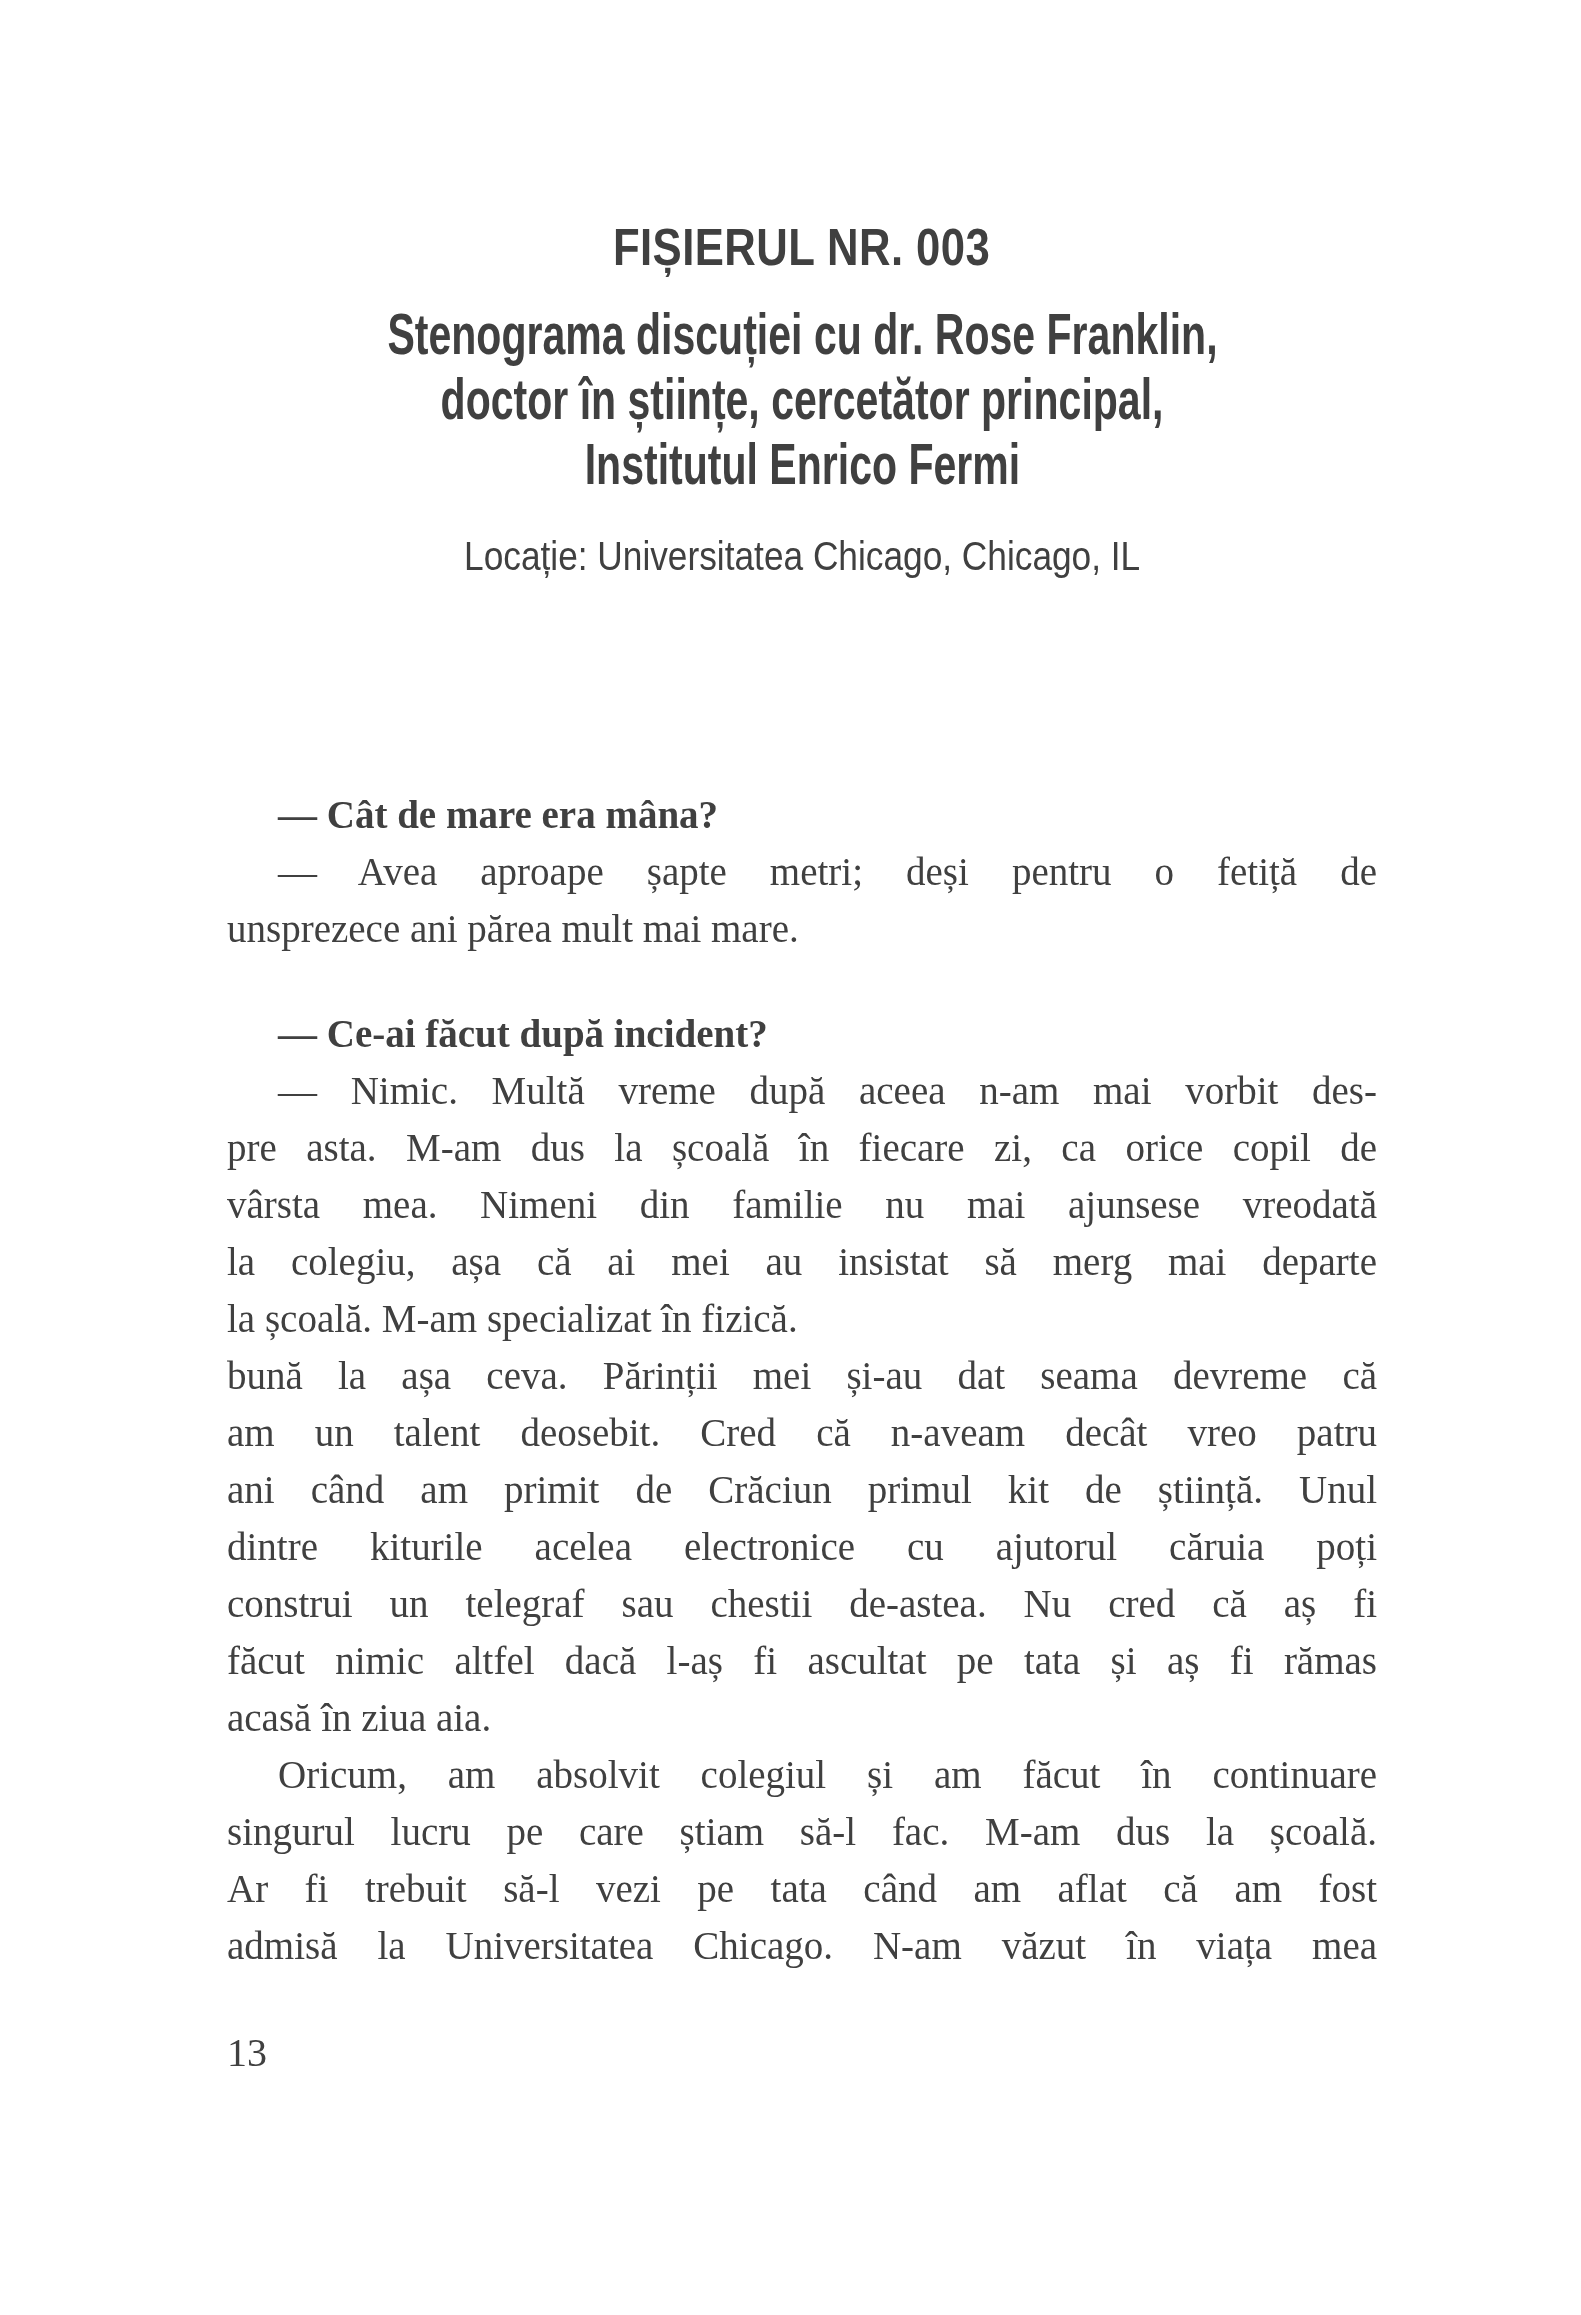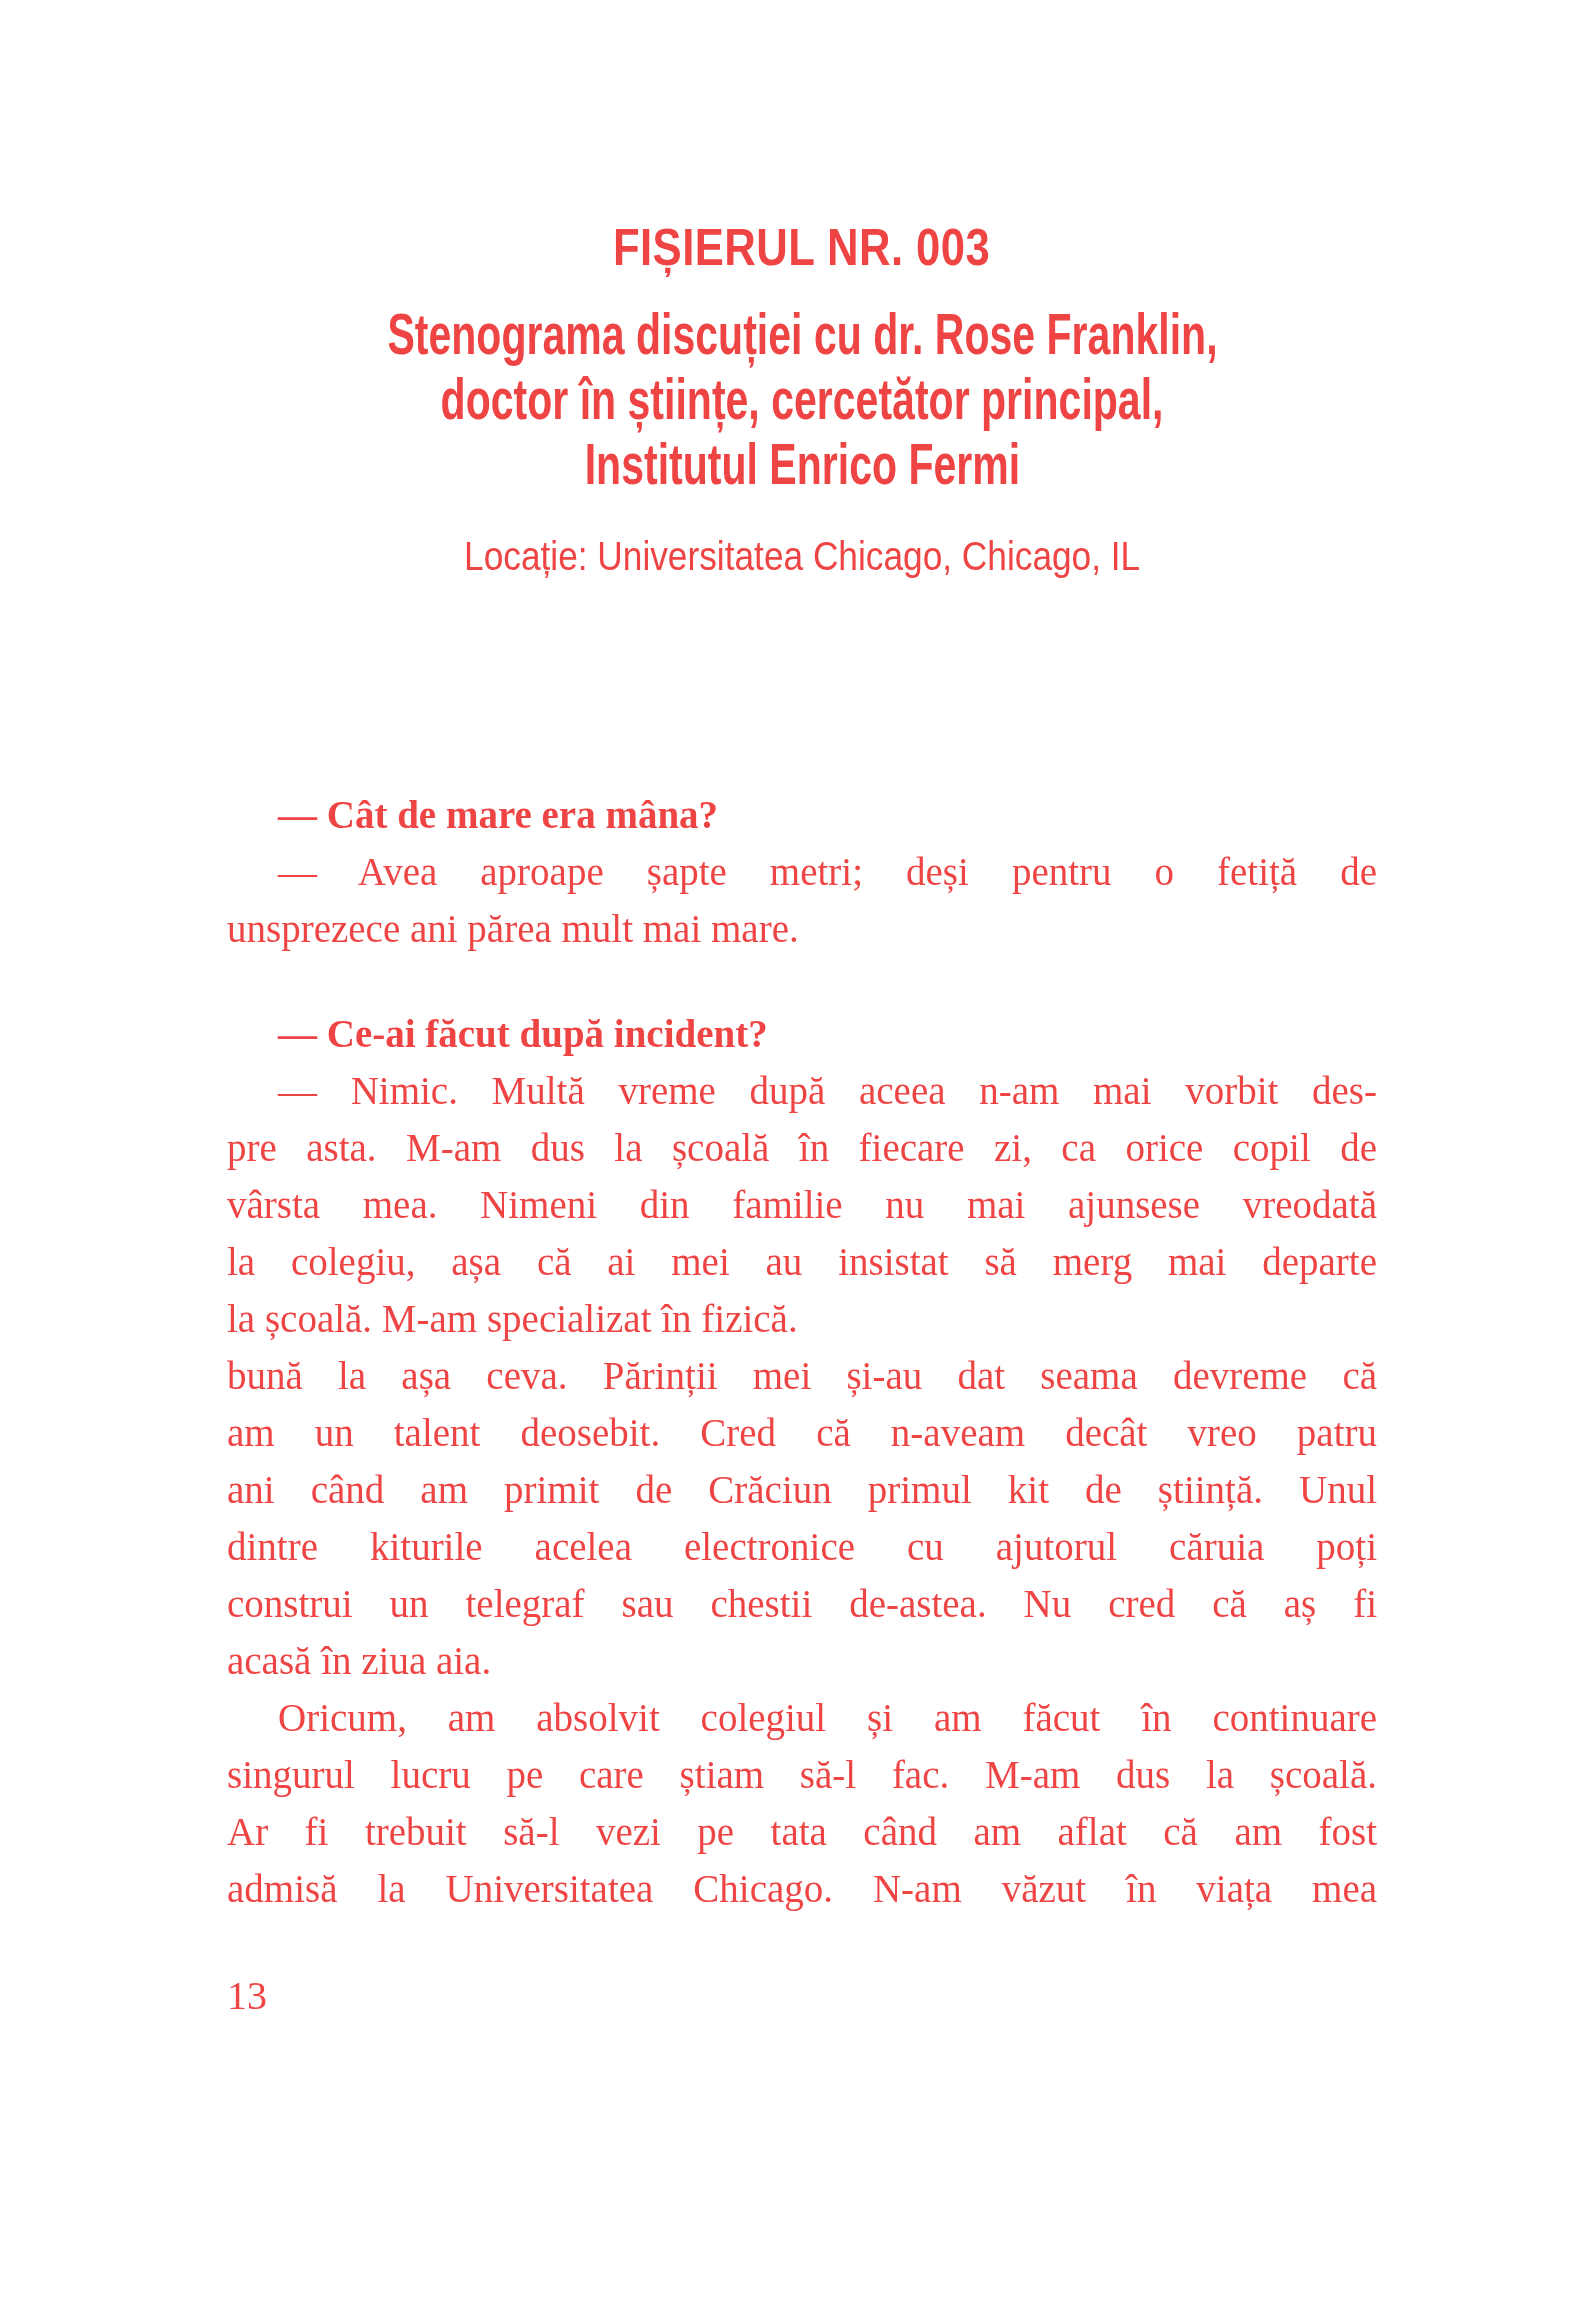--- a/index.html
+++ b/index.html
@@ -5,21 +5,21 @@
   html, body {
     margin: 0;
     padding: 0;
     background: #ffffff;
   }
   .page {
     position: relative;
     width: 1581px;
     height: 2113px;
     background: #ffffff;
-    color: #ef4444;
+    color: #404040;
     overflow: hidden;
   }
   .content {
     position: absolute;
     left: 227px;
     top: 0;
     width: 1150px;
   }
   
   .trow {
@@ -102,20 +102,21 @@
       <div class="ln ind">— Nimic. Multă vreme după aceea n-am mai vorbit des-</div>
       <div class="ln">pre asta. M-am dus la școală în fiecare zi, ca orice copil de</div>
       <div class="ln">vârsta mea. Nimeni din familie nu mai ajunsese vreodată</div>
       <div class="ln">la colegiu, așa că ai mei au insistat să merg mai departe</div>
       <div class="ln end">la școală. M-am specializat în fizică.</div>
       <div class="ln">bună la așa ceva. Părinții mei și-au dat seama devreme că</div>
       <div class="ln">am un talent deosebit. Cred că n-aveam decât vreo patru</div>
       <div class="ln">ani când am primit de Crăciun primul kit de știință. Unul</div>
       <div class="ln">dintre kiturile acelea electronice cu ajutorul căruia poți</div>
       <div class="ln">construi un telegraf sau chestii de-astea. Nu cred că aș fi</div>
+      <div class="ln">făcut nimic altfel dacă l-aș fi ascultat pe tata și aș fi rămas</div>
       <div class="ln end">acasă în ziua aia.</div>
       <div class="ln ind">Oricum, am absolvit colegiul și am făcut în continuare</div>
       <div class="ln">singurul lucru pe care știam să-l fac. M-am dus la școală.</div>
       <div class="ln">Ar fi trebuit să-l vezi pe tata când am aflat că am fost</div>
       <div class="ln">admisă la Universitatea Chicago. N-am văzut în viața mea</div>
     </div>
 
     <div class="pagenum">13</div>
 
   </div>

